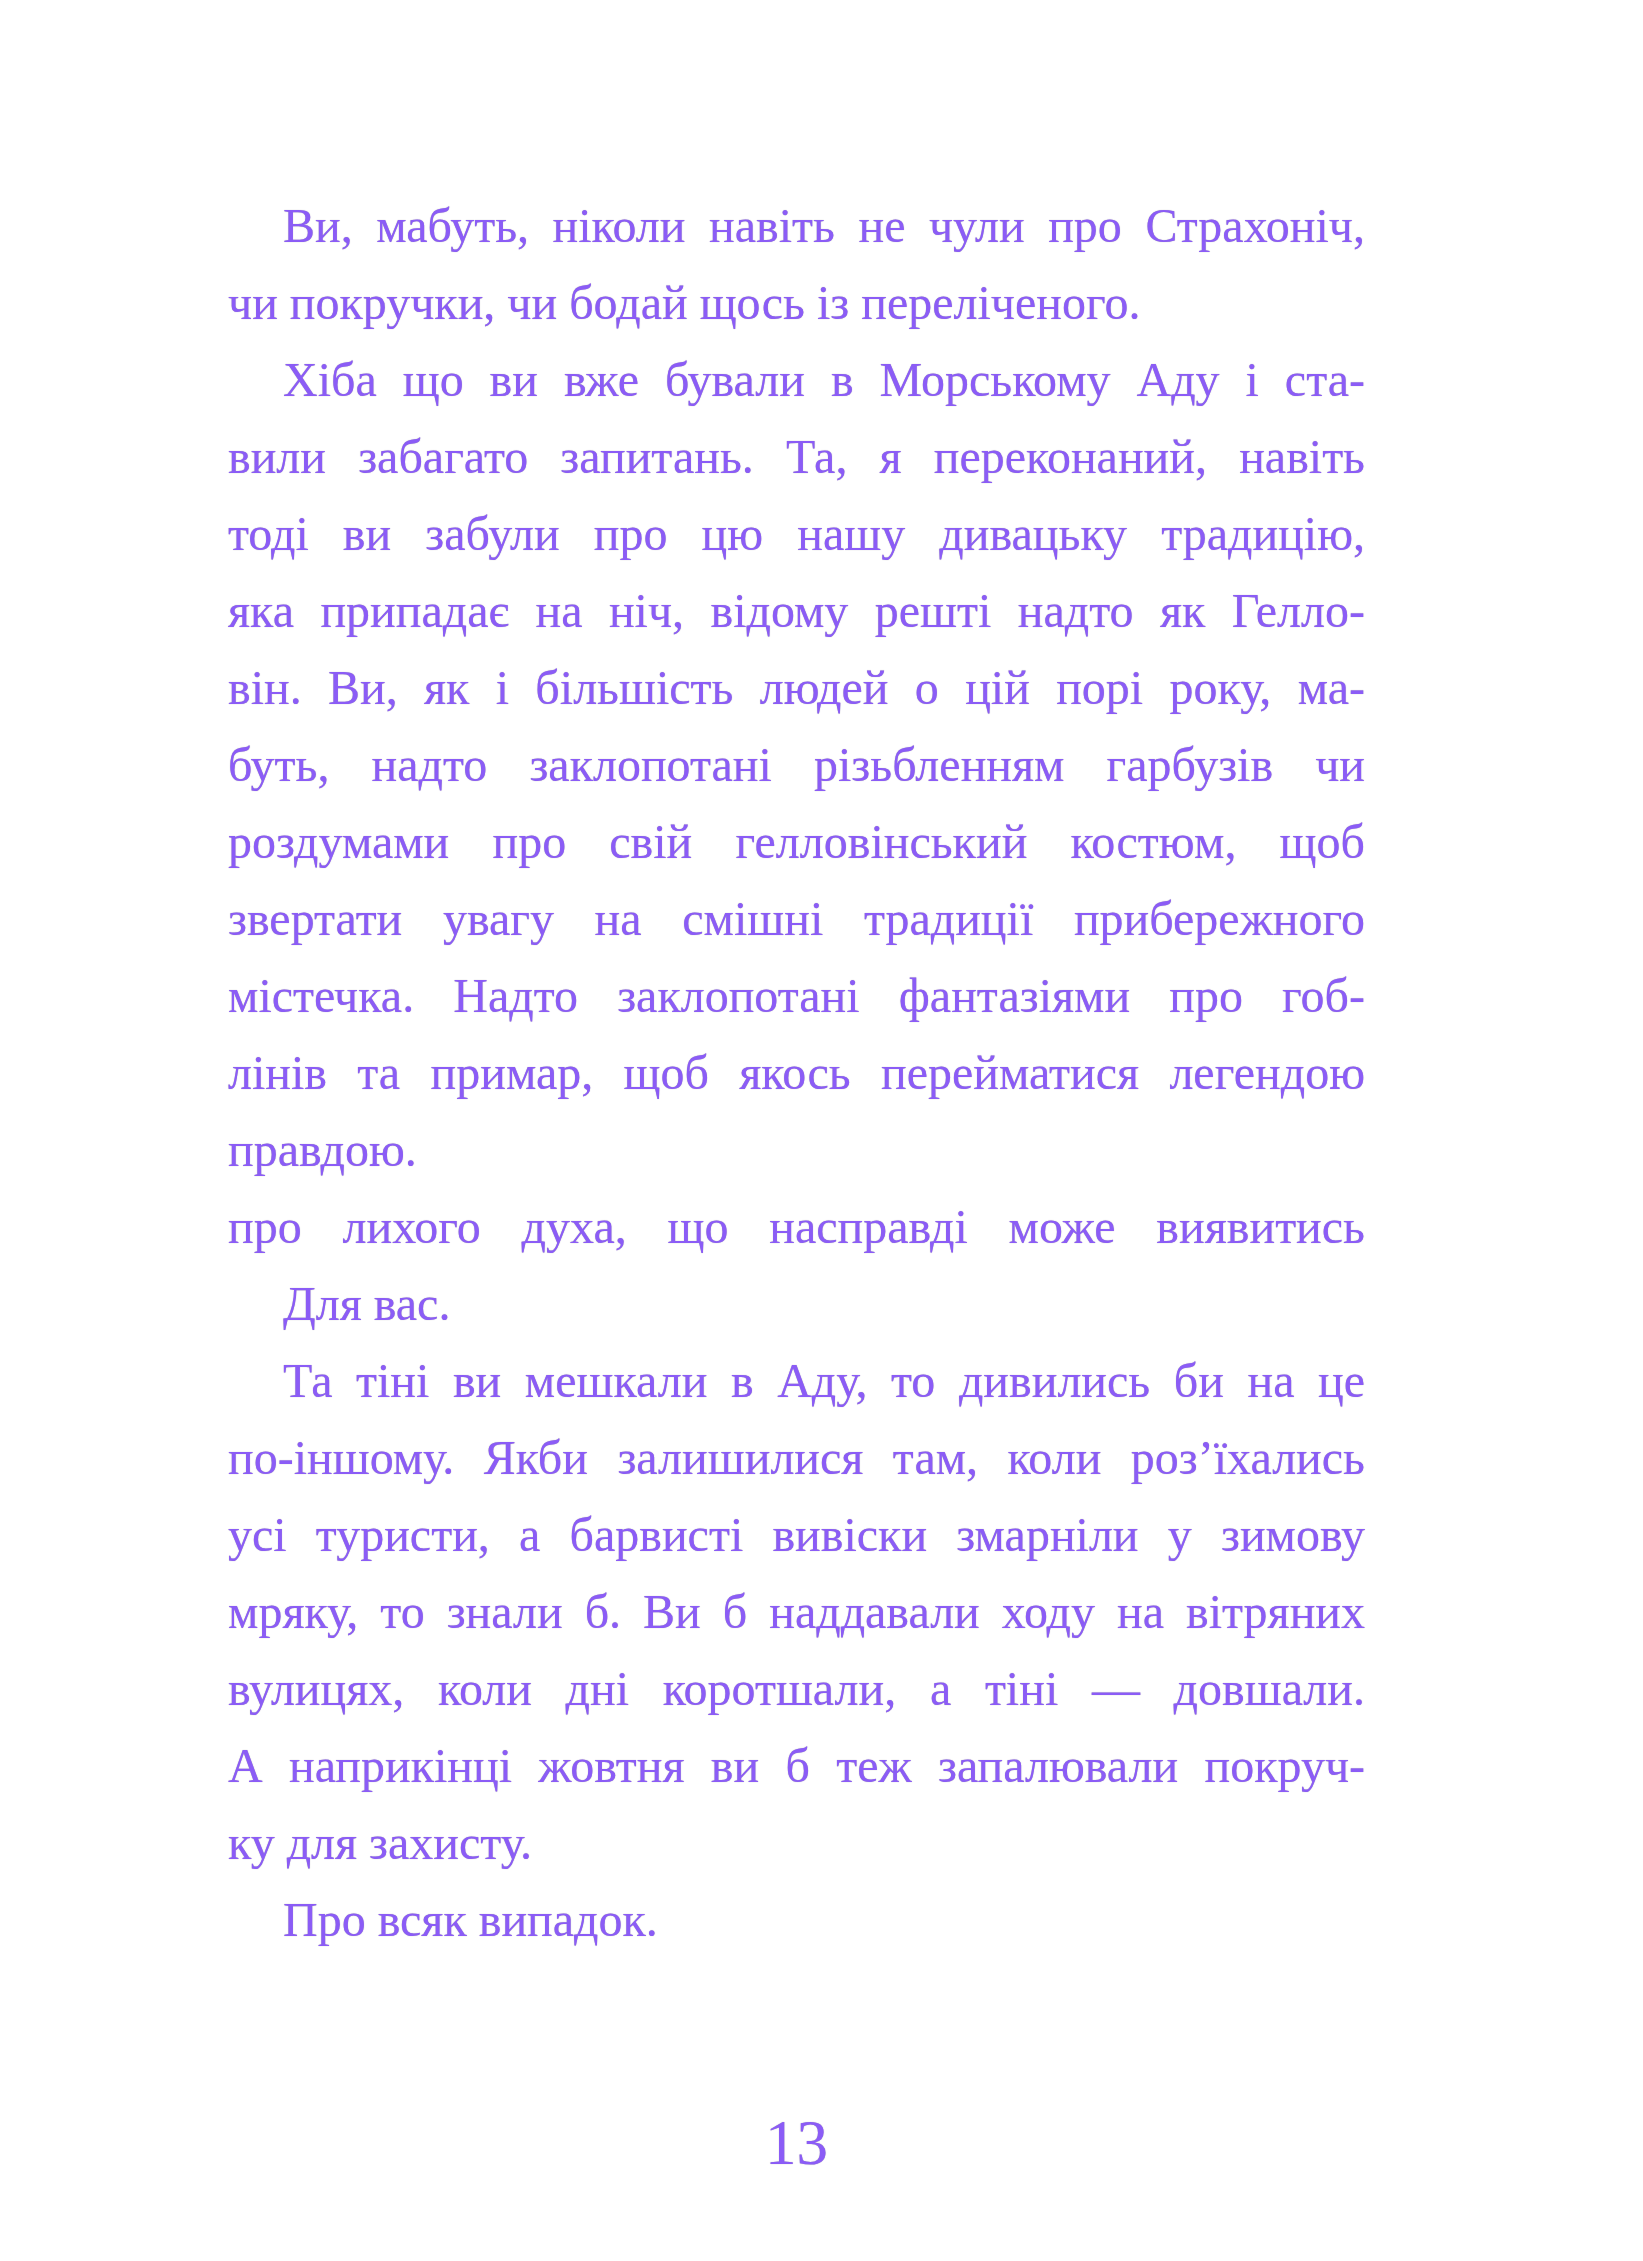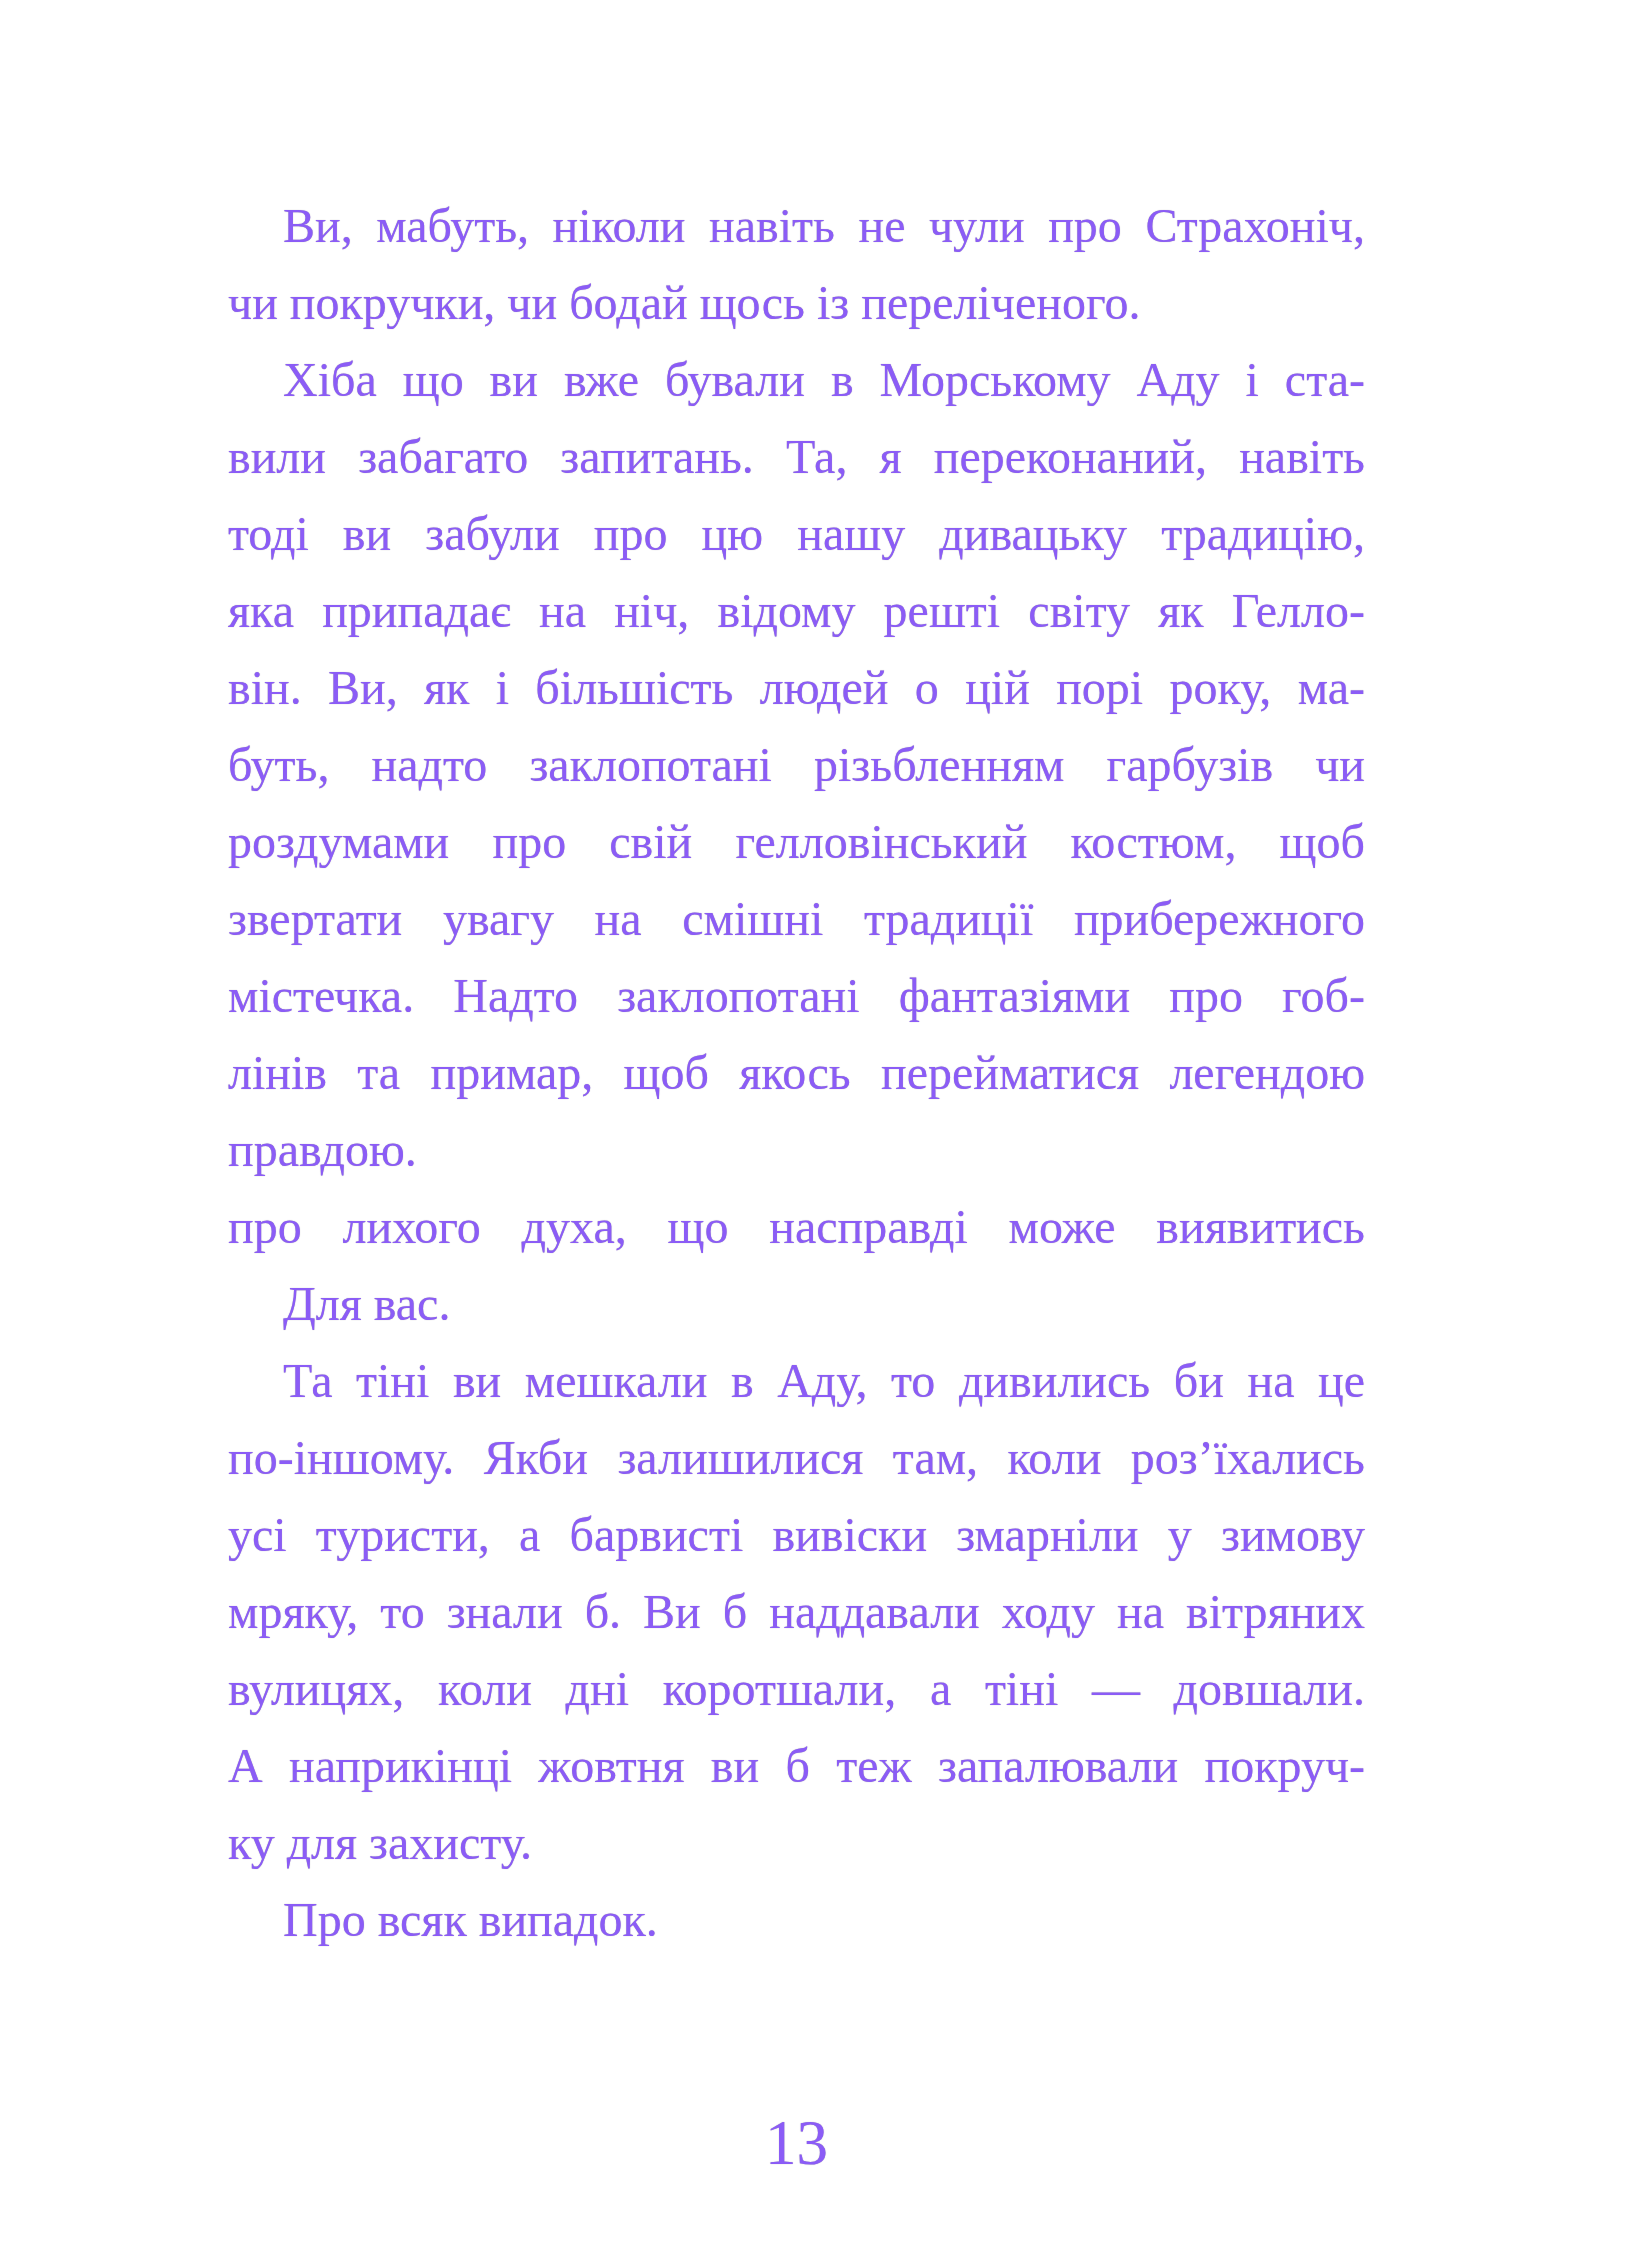--- a/index.html
+++ b/index.html
@@ -50,21 +50,21 @@
 <div class="book-page">
   <div class="text-block" id="text-block">
       <div class="paragraph">
         <div class="line indent">Ви, мабуть, ніколи навіть не чули про Страхоніч,</div>
         <div class="line no-just">чи покручки, чи бодай щось із переліченого.</div>
       </div>
       <div class="paragraph">
         <div class="line indent">Хіба що ви вже бували в Морському Аду і ста-</div>
         <div class="line">вили забагато запитань. Та, я переконаний, навіть</div>
         <div class="line">тоді ви забули про цю нашу дивацьку традицію,</div>
-        <div class="line">яка припадає на ніч, відому решті світу як Гелло-</div>
+        <div class="line">яка припадає на ніч, відому решті надто як Гелло-</div>
         <div class="line">він. Ви, як і більшість людей о цій порі року, ма-</div>
         <div class="line">буть, надто заклопотані різьбленням гарбузів чи</div>
         <div class="line">роздумами про свій гелловінський костюм, щоб</div>
         <div class="line">звертати увагу на смішні традиції прибережного</div>
         <div class="line">містечка. Надто заклопотані фантазіями про гоб-</div>
         <div class="line">лінів та примар, щоб якось перейматися легендою</div>
         <div class="line no-just">правдою.</div>
         <div class="line">про лихого духа, що насправді може виявитись</div>
       </div>
       <div class="paragraph">

